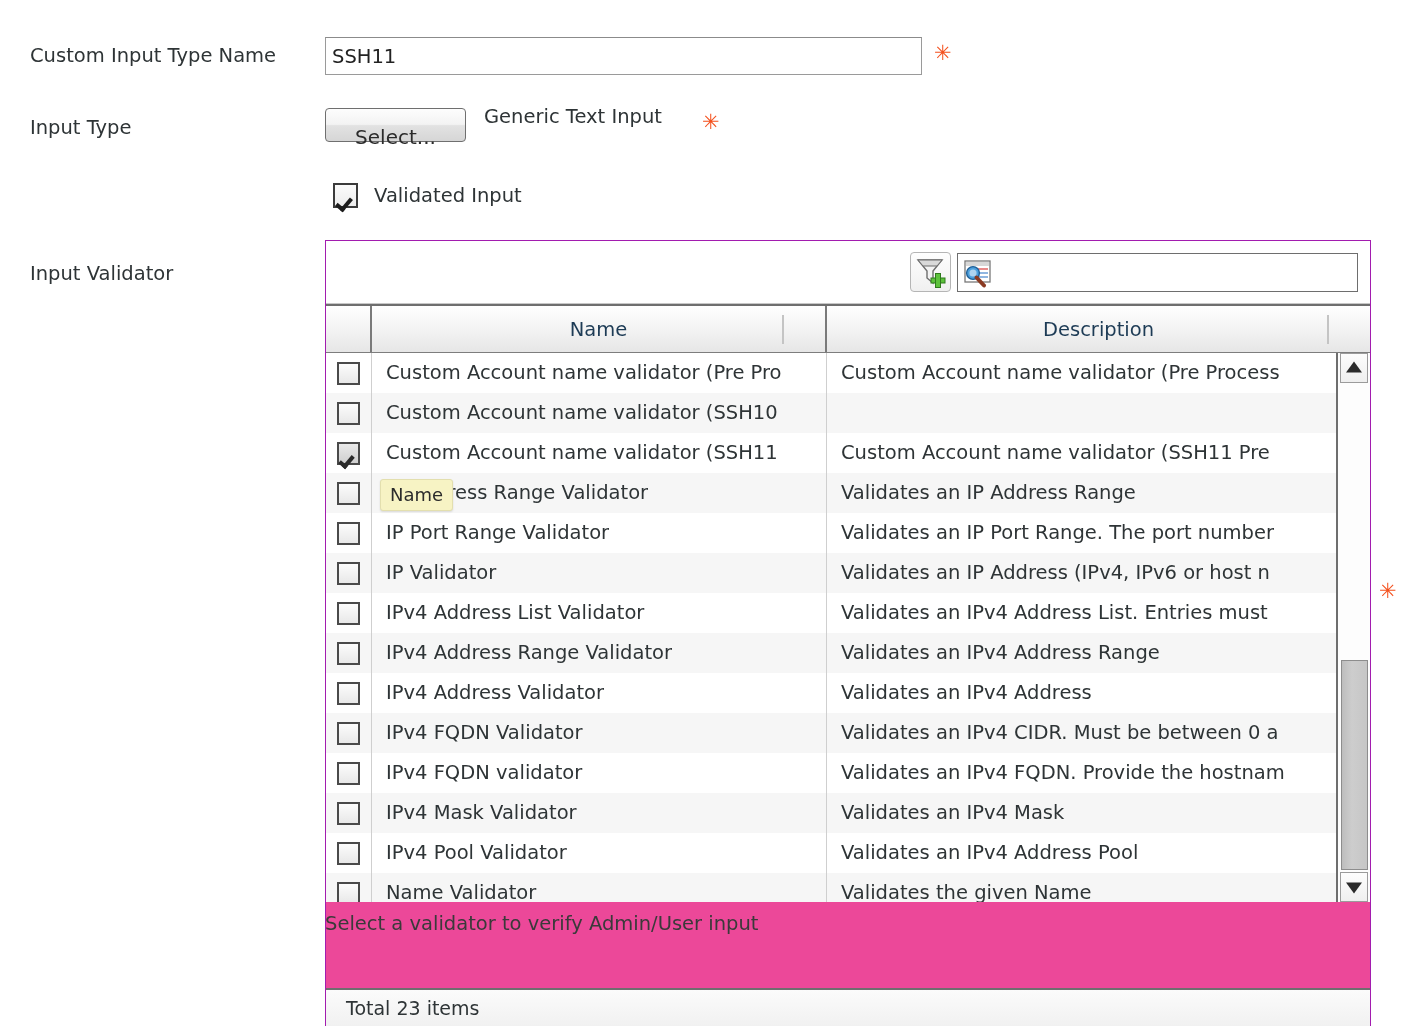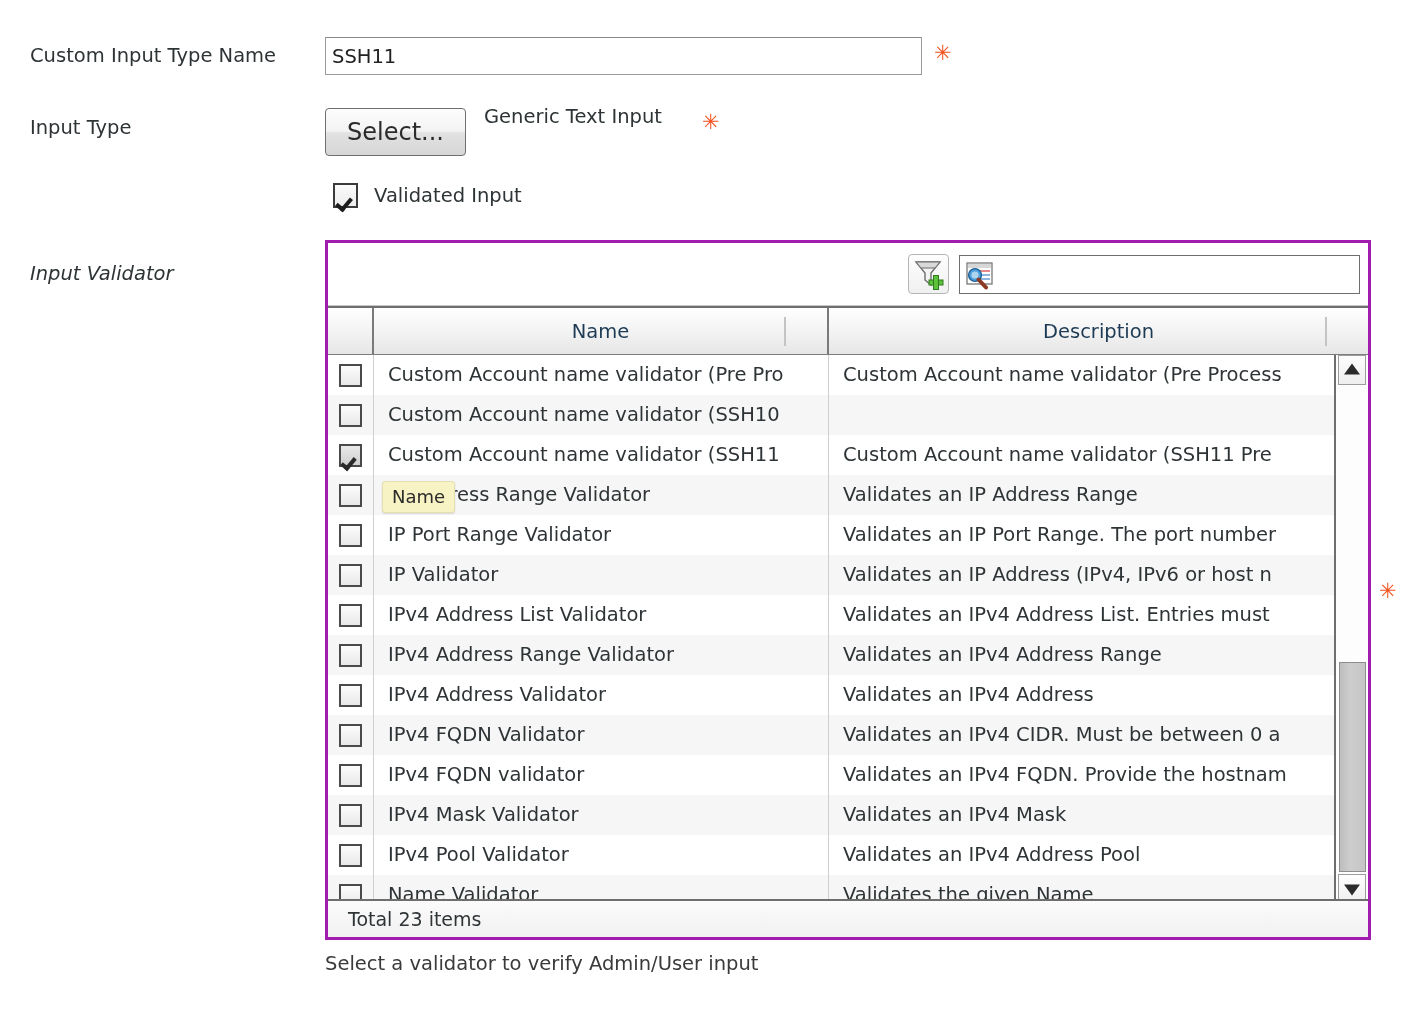--- a/index.html
+++ b/index.html
@@ -43,29 +43,29 @@
     color: #222;
     padding: 8px 6px;
     outline: none;
   }
   #name-asterisk { left: 934px; top: 45px; }
 
   
   #type-label { left: 30px; top: 116px; }
   #select-button {
     position: absolute; left: 325px; top: 108px;
-    width: 141px; height: 48px;
+    width: 141px; height: 26px;
     border: 1px solid #6f6f6f;
     border-radius: 4px;
     background: linear-gradient(to bottom, #fdfdfd 0%, #f3f3f3 48%, #e2e2e2 52%, #d6d6d6 100%);
     font-family: "DejaVu Sans", "Liberation Sans", sans-serif;
-    font-size: 24px;
+    font-size: 20px;
     color: #2b2b2b;
     cursor: default;
-    padding: 8px;
+    padding: 16px;
   }
   #type-value { left: 484px; top: 105px; }
   #type-asterisk { left: 702px; top: 114px; }
 
   
   #validated-row { position: absolute; left: 333px; top: 183px; height: 28px; }
   .cb {
     width: 25px; height: 25px;
     border: 2px solid #3b3b3b;
     background: linear-gradient(to bottom, #fbfbfb 0%, #ededed 100%);
@@ -84,29 +84,29 @@
   }
   #validated-label {
     display: inline-block;
     vertical-align: middle;
     margin-left: 11px;
     font-size: 19.5px;
     color: #2e3436;
   }
 
   
-  #validator-label { left: 30px; top: 262px; font-style: italic; }
+  #validator-label { left: 30px; top: 262px; }
   #grid-asterisk { left: 1379px; top: 583px; }
 
   
   #grid-panel {
     position: absolute;
     left: 325px; top: 240px;
-    width: 1046px; height: 700px;
-    border: 3px solid #a21caf;
+    width: 1046px; height: 787px;
+    border: 1px solid #a21caf;
     background: #ec4899;
   }
 
   
   #grid-toolbar {
     position: relative;
     height: 63px;
     background: #ffffff;
     border-bottom: 1px solid #c7c7c7;
   }
@@ -302,21 +302,21 @@
     align-items: center;
     padding-left: 20px;
     font-size: 19px;
     color: #2e3436;
     background: linear-gradient(to bottom, #fbfbfb 0%, #f1f1f1 100%);
     border-top: 2px solid #6e6e6e;
   }
 
   #hint-text {
     position: absolute;
-    left: 325px; top: 952px;
+    left: 325px; top: 912px;
     font-size: 19.5px;
     color: #3a3a3a;
     white-space: nowrap;
   }
 </style>
 </head>
 <body>
 
 <div id="root">
 

